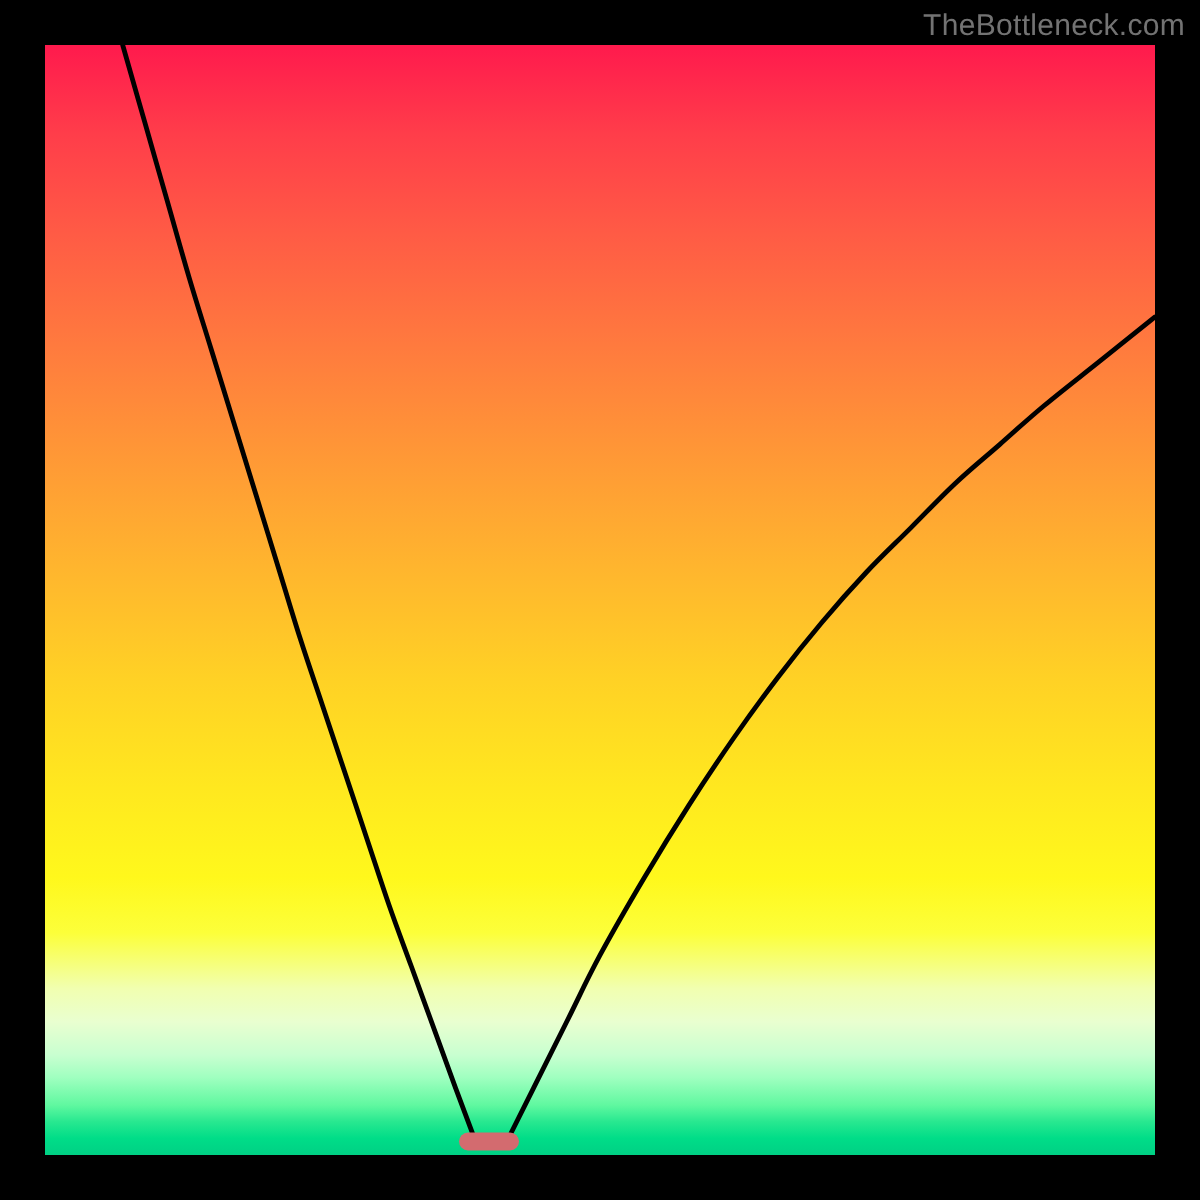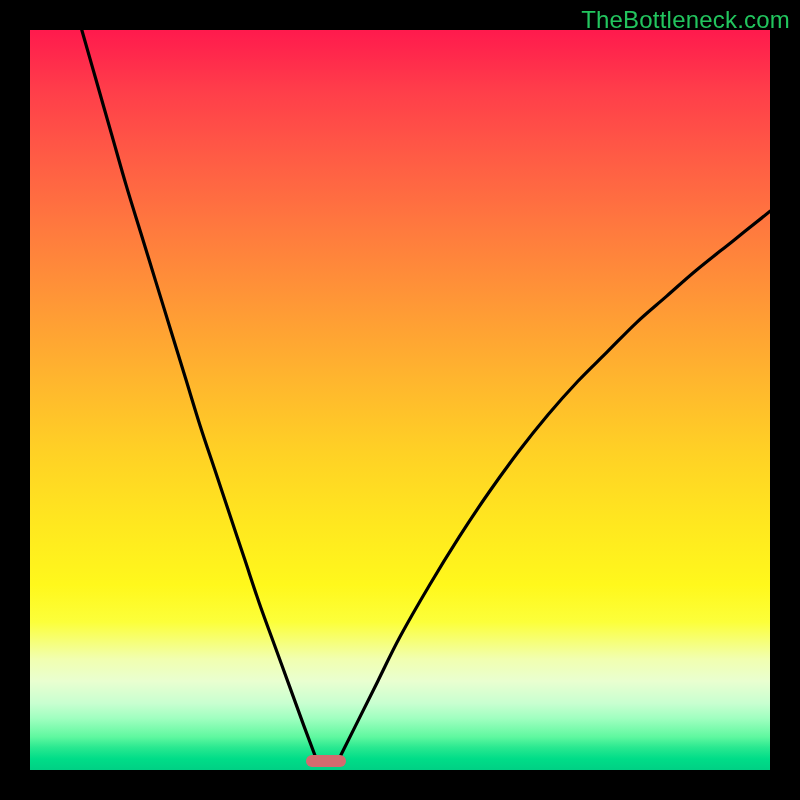--- a/index.html
+++ b/index.html
@@ -42,22 +42,22 @@
       #a0ffc0 93%,
       #60f8a0 95.5%,
       #28e890 97%,
       #00dd88 98.5%,
       #00d084 100%);
   }
   .watermark {
     position: absolute;
     top: 6px;
     right: 10px;
-    color: #22c55e;
-    font-size: 24px;
+    color: #737373;
+    font-size: 20px;
     letter-spacing: 0.2px;
     font-weight: 400;
     user-select: none;
   }
   svg.curves {
     position: absolute;
     top: 0;
     left: 0;
     width: 740px;
     height: 740px;

